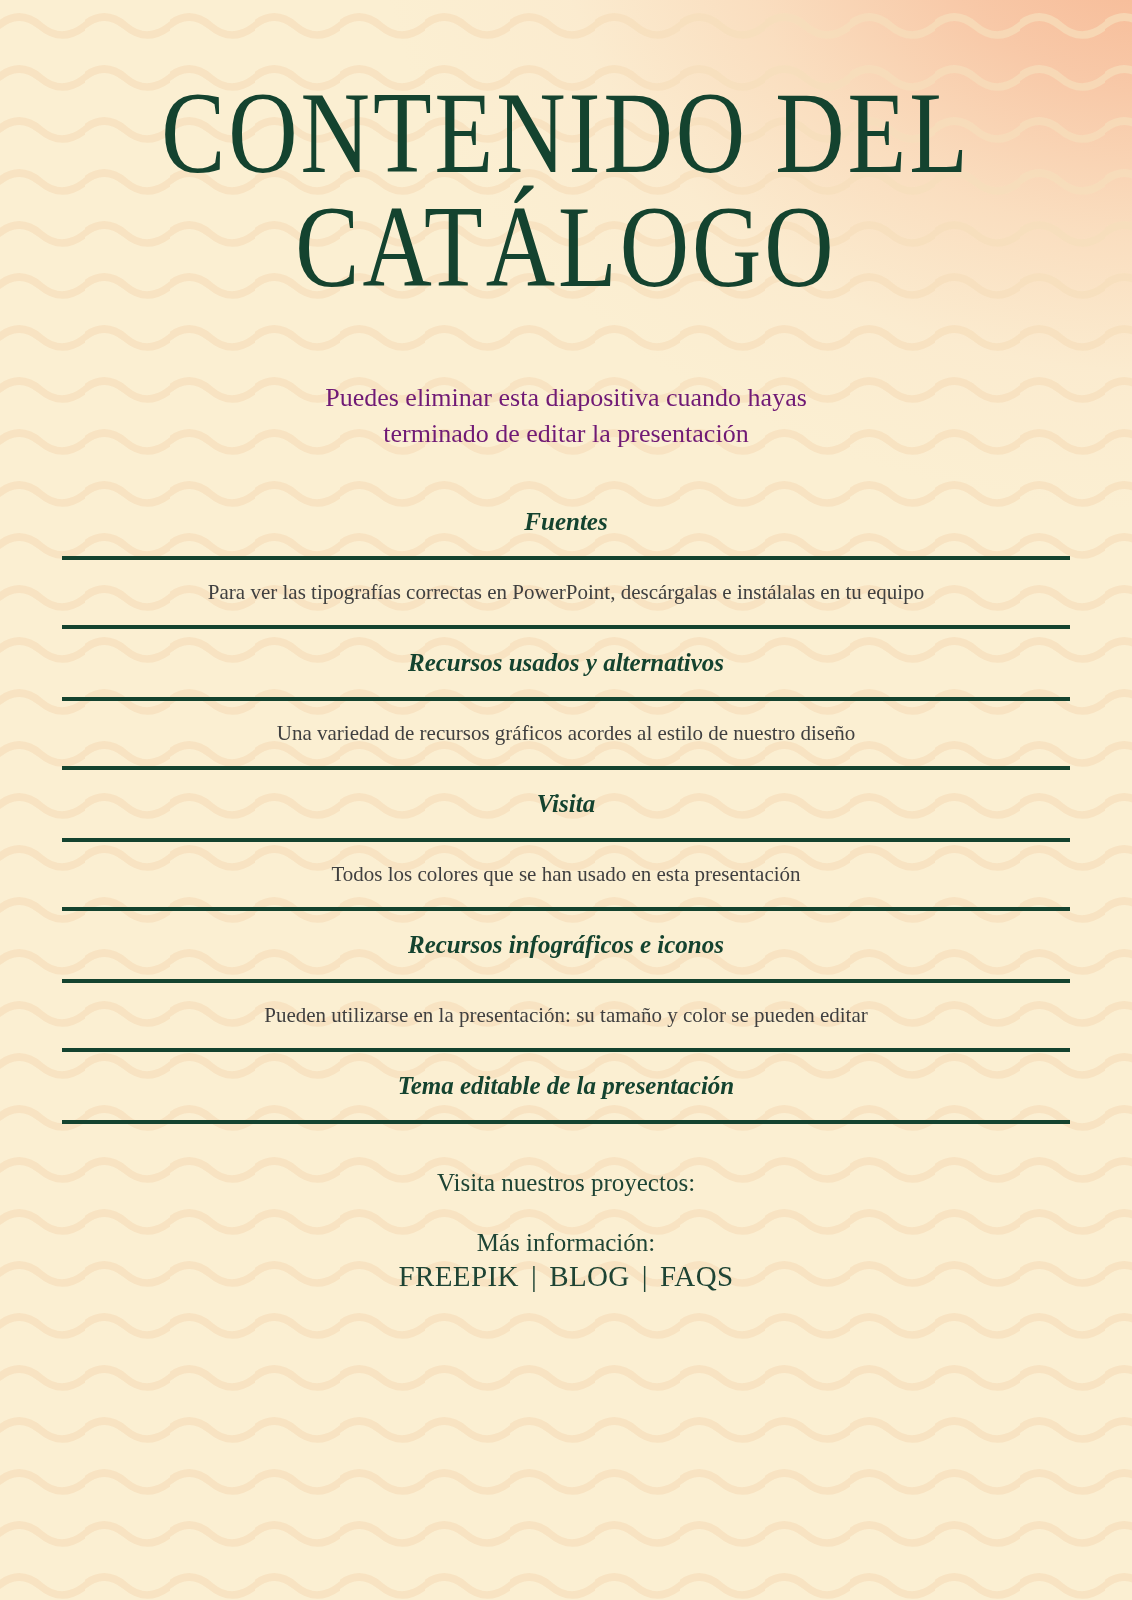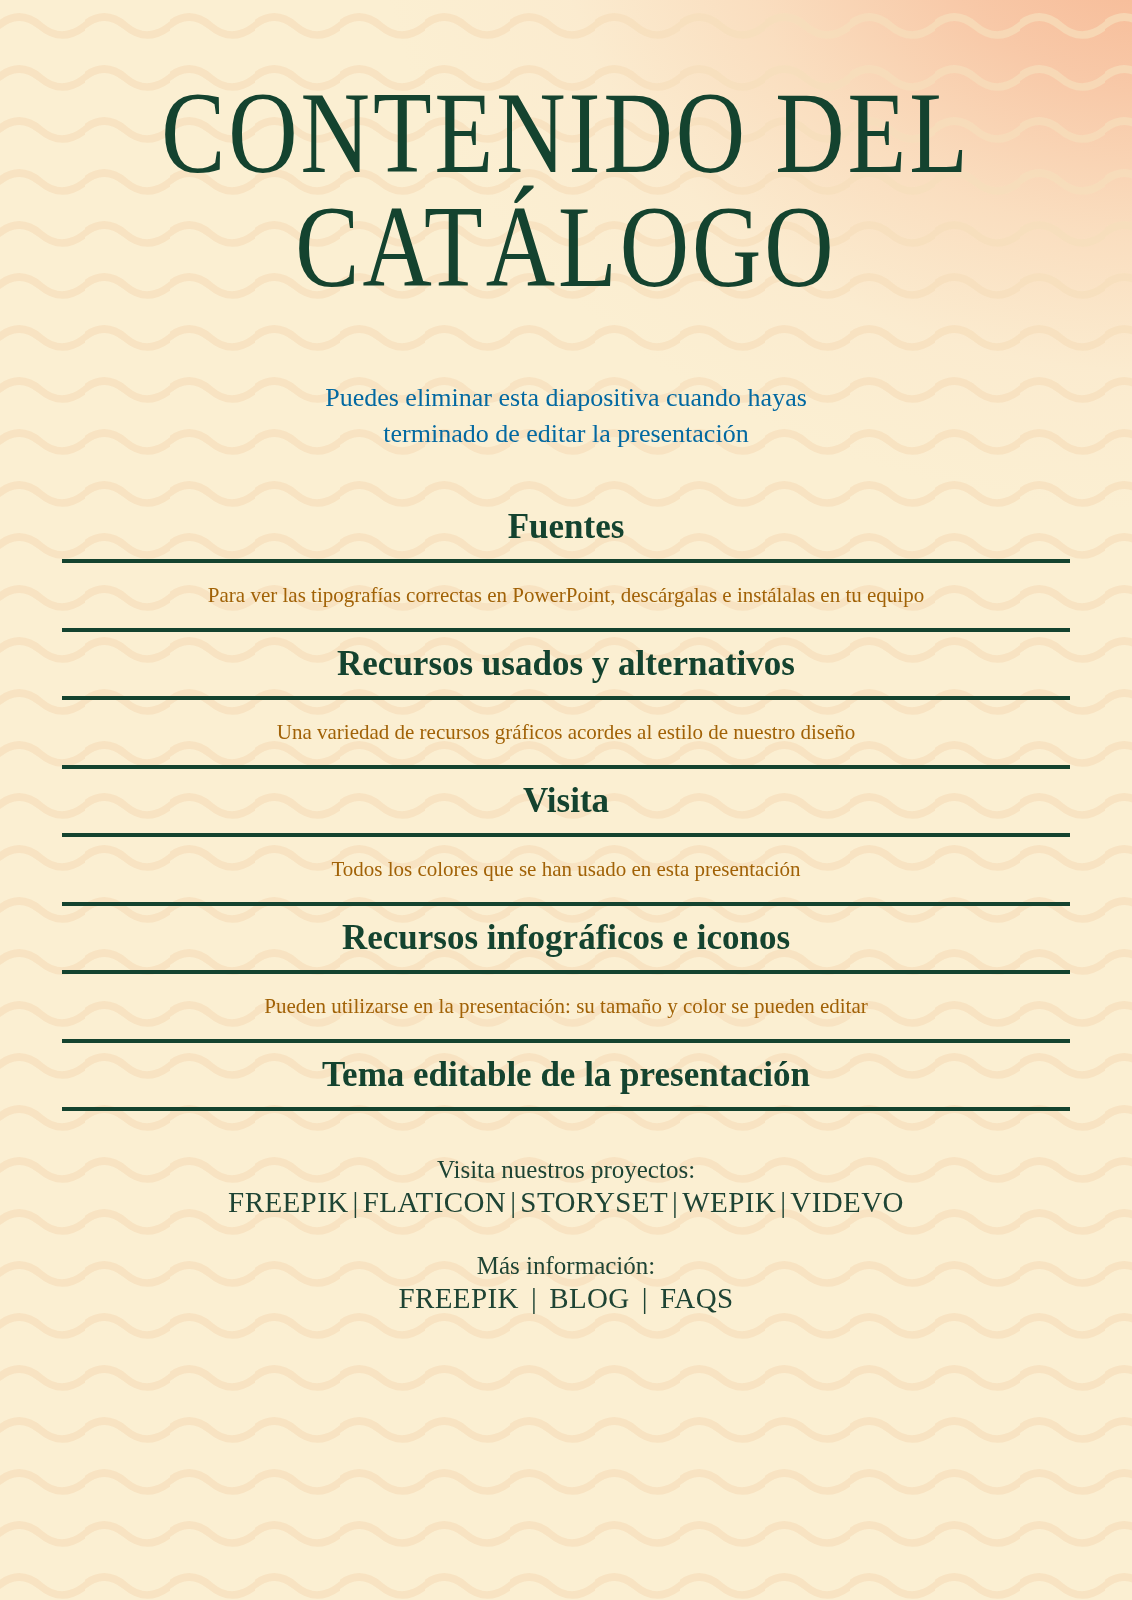--- a/index.html
+++ b/index.html
@@ -72,47 +72,48 @@
     padding-bottom: 20px;
   }
   .title-line.second {
     padding-bottom: 0;
   }
 
   
   .intro {
     margin-top: 96px;
     text-align: center;
-    color: #0369a1;
+    color: #701a75;
     font-size: 26px;
     line-height: 1.36;
   }
   .intro div { white-space: nowrap; }
 
   
   .sections {
     margin-top: 44px;
   }
   .rule {
     height: 4px;
     background: #14432F;
     margin: 0;
   }
   .section-title {
     text-align: center;
     color: #14432F;
-    font-size: 35px;
+    font-size: 25px;
     line-height: 1;
     padding: 14px 0 15px;
-    margin: 0;
+    margin: 7px;
     white-space: nowrap;
+    font-style: italic;
   }
   .section-desc {
     text-align: center;
-    color: #a16207;
+    color: #404040;
     font-size: 21px;
     line-height: 1;
     padding: 22px 0 22px;
     margin: 0;
     white-space: nowrap;
   }
   .section-desc b {
     font-weight: 700;
   }
 
@@ -206,21 +207,20 @@
         <h2 class="section-title">Tema editable de la presentación</h2>
         <div class="rule"></div>
       </div>
 
     </div>
 
     <div class="footer">
 
       <div class="footer-group-1">
         <div class="footer-label">Visita nuestros proyectos:</div>
-        <div class="footer-links"><a>FREEPIK</a><span class="sep">|</span><a>FLATICON</a><span class="sep">|</span><a>STORYSET</a><span class="sep">|</span><a>WEPIK</a><span class="sep">|</span><a>VIDEVO</a></div>
       </div>
 
       <div class="footer-group-2">
         <div class="footer-label">Más información:</div>
         <div class="footer-links wide"><a>FREEPIK</a><span class="sep">|</span><a>BLOG</a><span class="sep">|</span><a>FAQS</a></div>
       </div>
 
     </div>
 
   </div>

